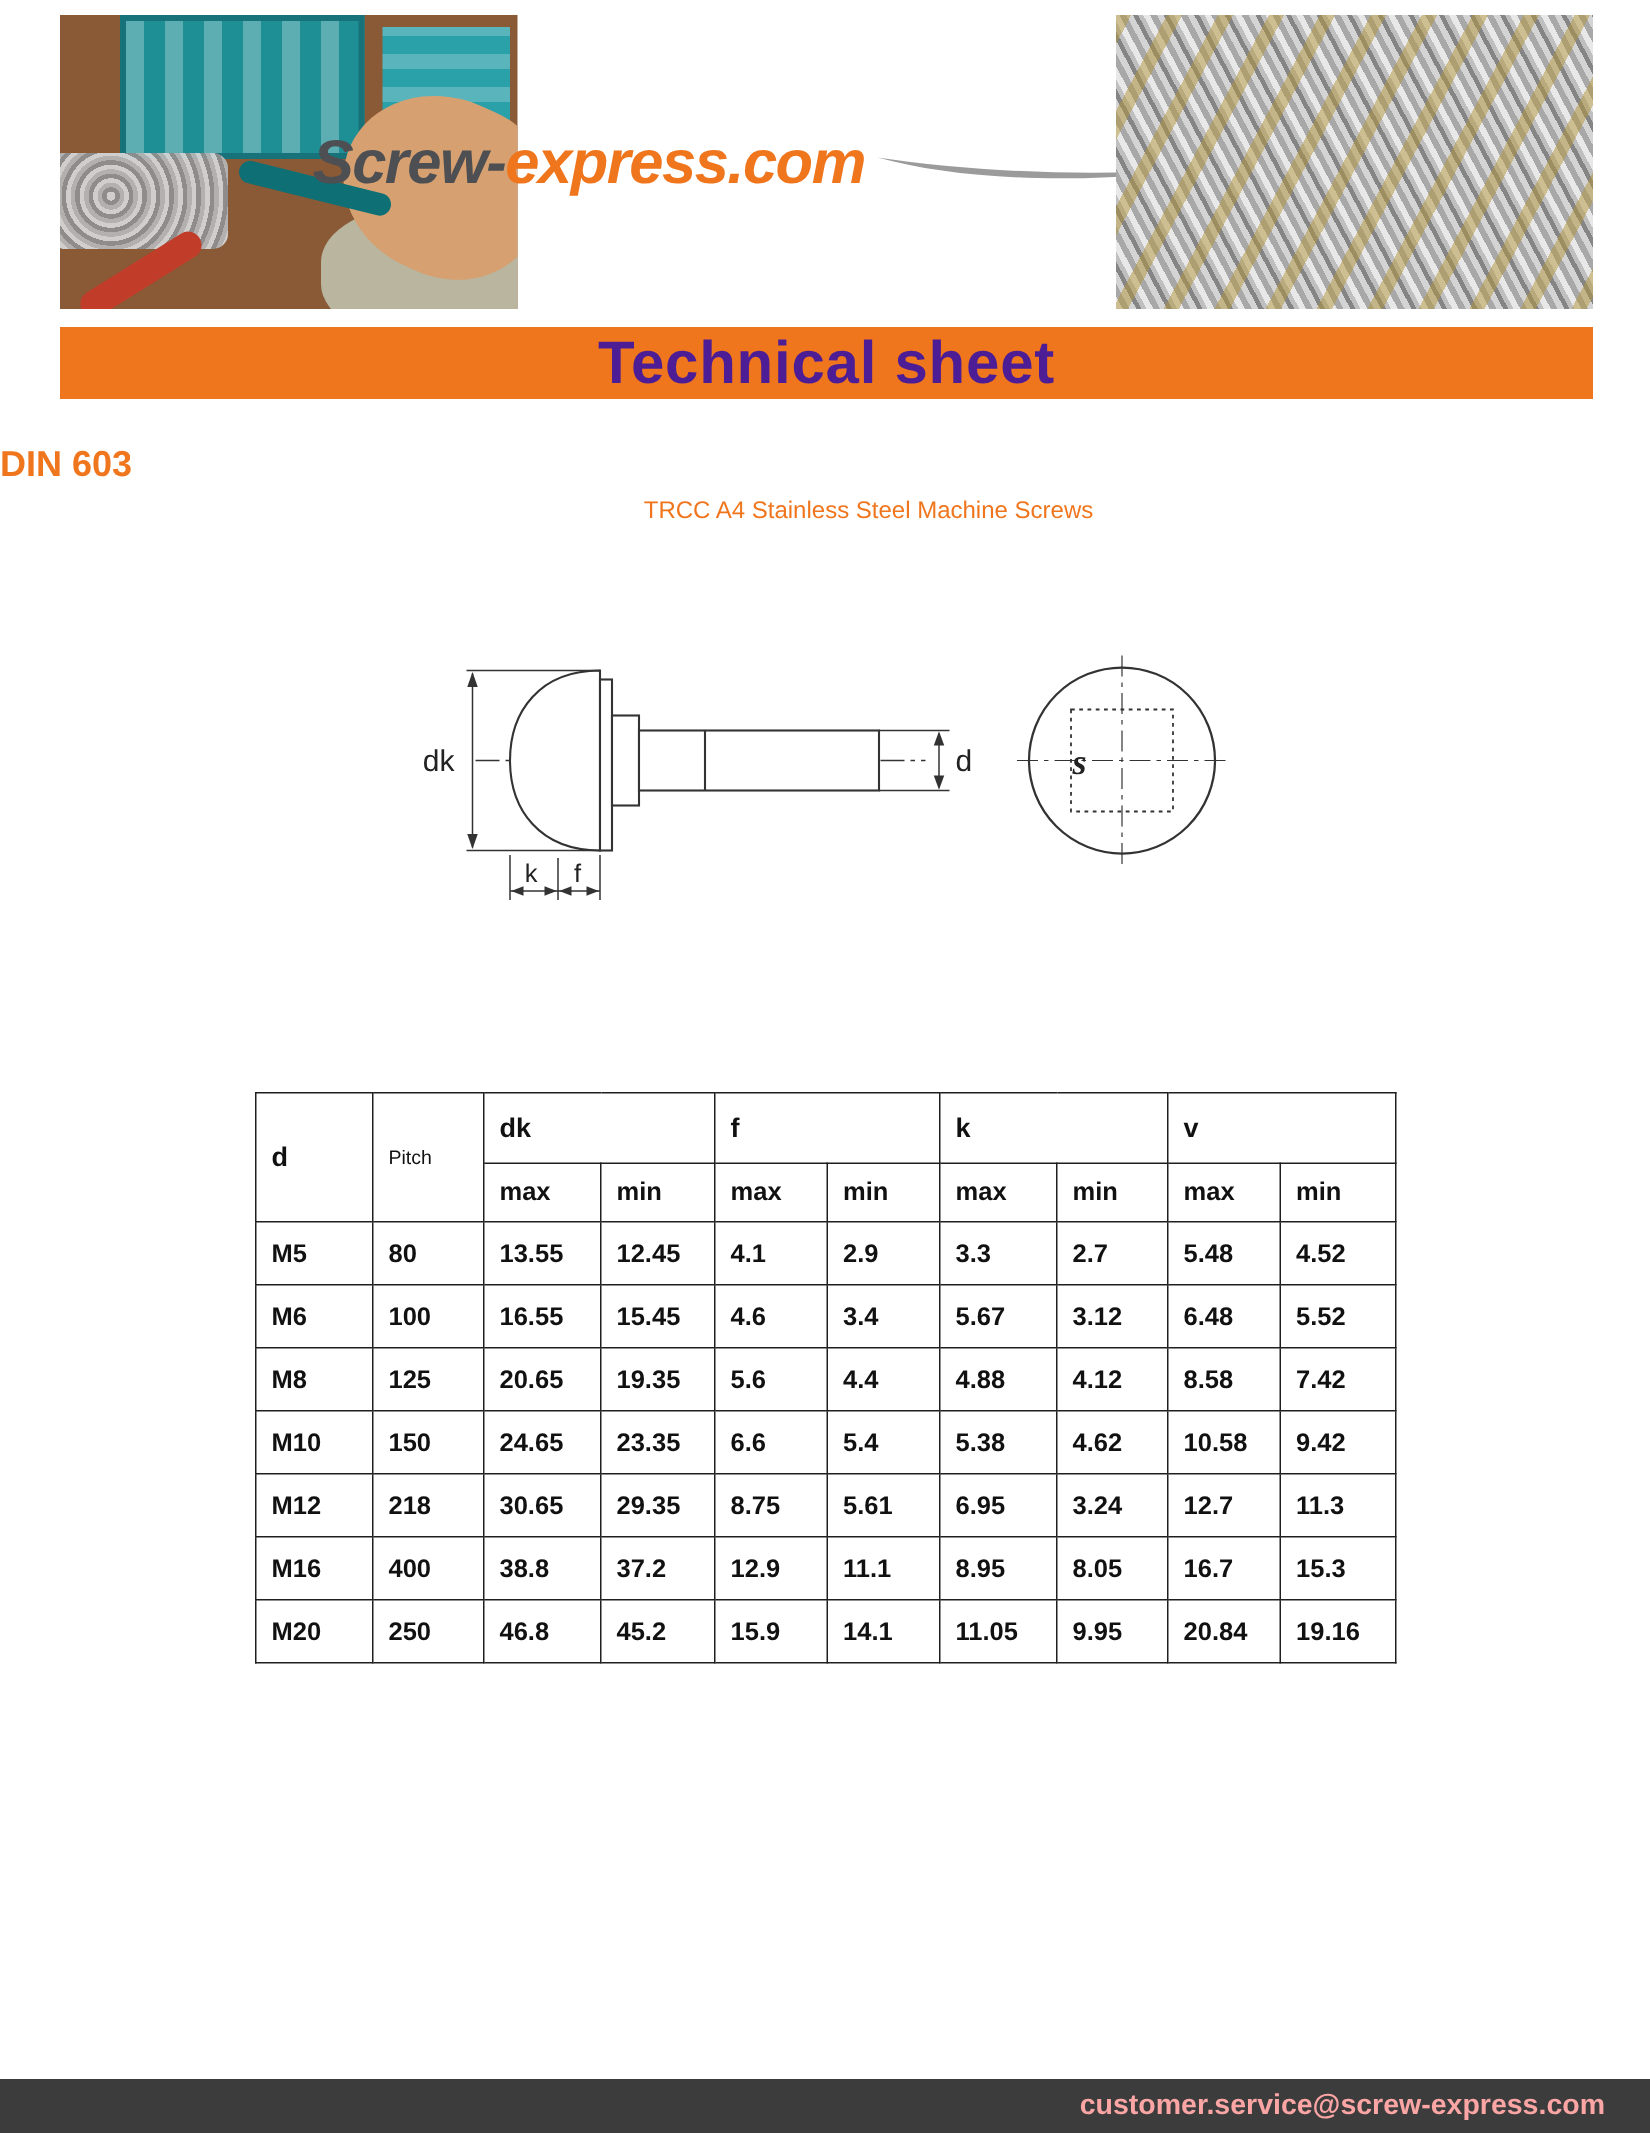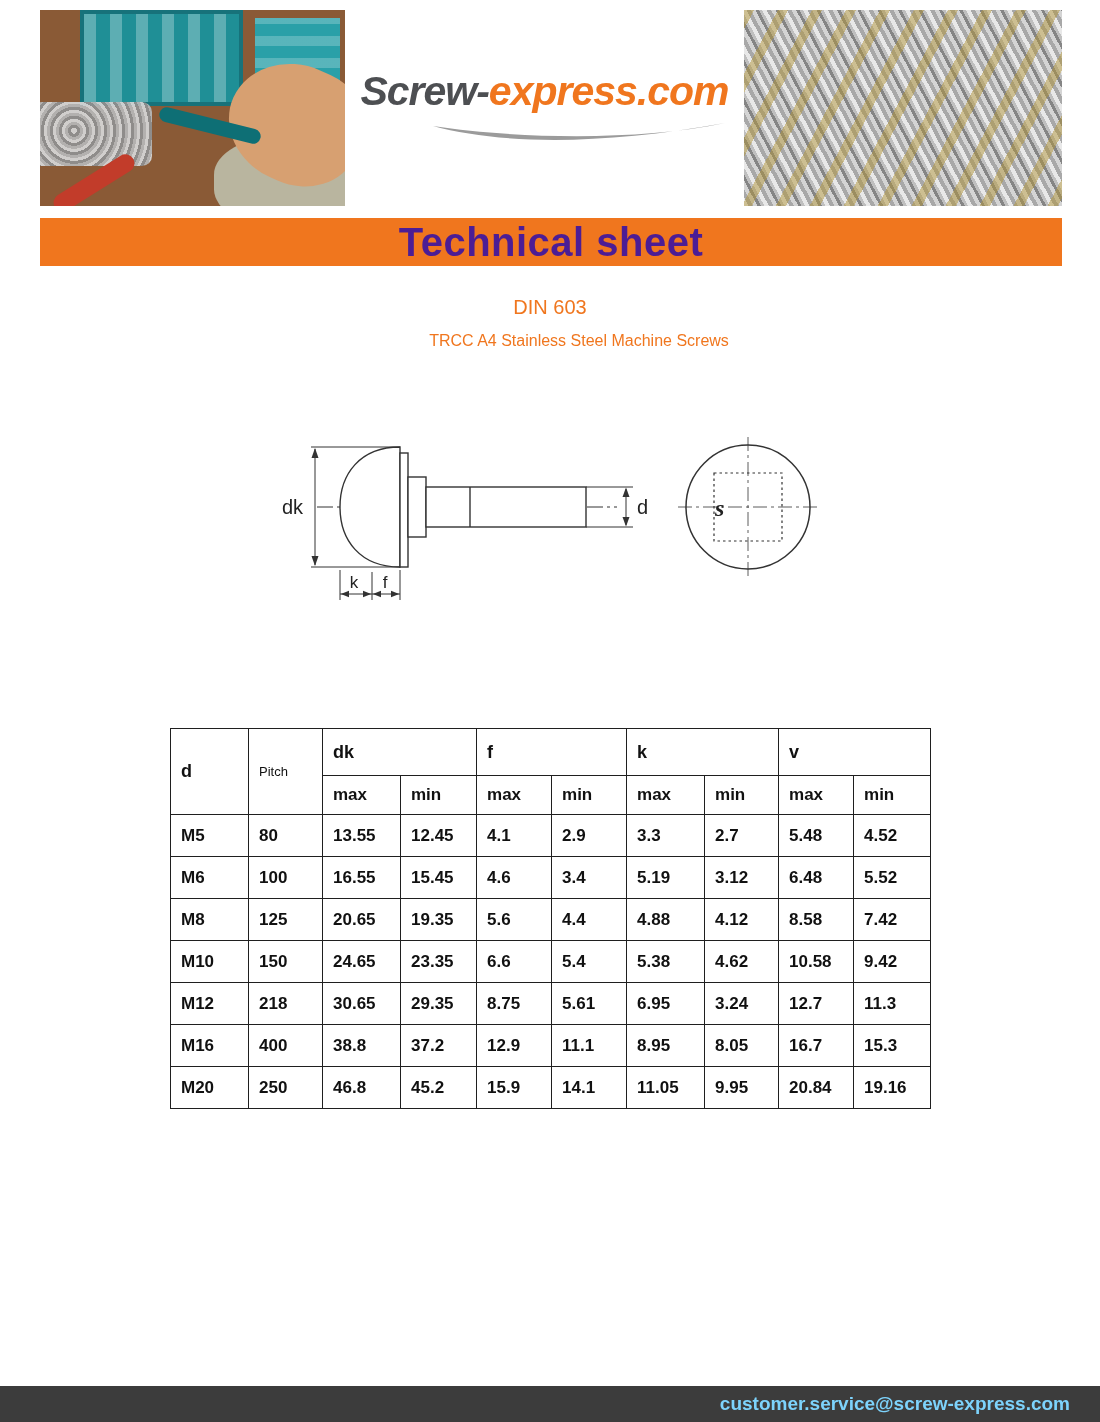--- a/index.html
+++ b/index.html
@@ -30,41 +30,41 @@
     background:repeating-radial-gradient(circle at 35% 45%, #d4d4d4 0 3px, #8f8f8f 3px 6px, #b5b5b5 6px 9px);}
   .pf-hand{right:-18px;top:55px;width:135px;height:118px;background:#d7a071;border-radius:52% 42% 46% 50%;transform:rotate(24deg);}
   .pf-sleeve{right:-34px;bottom:-22px;width:165px;height:92px;background:#b9b59f;border-radius:42%;}
   .pf-tool{left:8px;bottom:14px;width:92px;height:18px;background:#c23c2a;border-radius:9px;transform:rotate(-32deg);}
   .pf-pliers{left:118px;top:108px;width:104px;height:15px;background:#0e6f75;border-radius:8px;transform:rotate(14deg);}
 
   .logo-block{
     position:absolute;left:345px;top:10px;width:399px;height:196px;
     display:flex;align-items:center;justify-content:center;
   }
-  .logo-inner{display:flex;flex-direction:column;align-items:flex-end;}
+  .logo-inner{display:flex;flex-direction:row;align-items:center;}
   .logo-text{
     font-size:41px;font-weight:bold;font-style:italic;letter-spacing:-1px;
     white-space:nowrap;line-height:1;
   }
   .logo-prefix{color:#4d4f52;}
   .logo-suffix{color:#f0761e;}
   .logo-swoosh{margin-top:8px;margin-left:4px;}
 
   
   .banner{
     position:absolute;left:40px;top:218px;width:1022px;height:48px;
     background:#f0761e;color:#4c1d95;
     display:flex;align-items:center;justify-content:center;
     font-size:40px;font-weight:bold;letter-spacing:.5px;
   }
 
   
   .std-title{
     position:absolute;left:0;top:296px;width:100%;
-    text-align:center;color:#f0761e;font-size:20px;font-weight:normal;
+    color:#f0761e;font-size:24px;font-weight:bold;
   }
   .std-sub{
     position:absolute;left:0;top:332px;width:100%;
     text-align:center;color:#f0761e;font-size:16px;padding-left:29px;
   }
 
   
   .drawing-wrap{position:absolute;left:265px;top:420px;width:580px;height:205px;}
 
   
@@ -83,21 +83,21 @@
   .spec-table thead tr.group-row th.th-pitch{font-size:13px;font-weight:normal;}
   .spec-table thead tr.sub-row th{height:38px;font-size:17px;font-weight:bold;}
   .spec-table tbody td{height:41px;font-size:17px;font-weight:bold;}
 
   
   .footer-bar{
     position:absolute;left:0;top:1386px;width:100%;height:36px;
     background:#3c3c3c;
     display:flex;align-items:center;justify-content:flex-end;
     padding-right:30px;box-sizing:border-box;
-    color:#7dd3fc;font-size:19px;font-weight:bold;
+    color:#fca5a5;font-size:19px;font-weight:bold;
   }
 </style>
 </head>
 <body>
 
 <div class="page">
 
   <div class="photo photo-left">
     <div class="pf pf-tray1"></div>
     <div class="pf pf-tray2"></div>
@@ -230,21 +230,21 @@
         <td>5.48</td>
         <td>4.52</td>
       </tr>
       <tr>
         <td>M6</td>
         <td>100</td>
         <td>16.55</td>
         <td>15.45</td>
         <td>4.6</td>
         <td>3.4</td>
-        <td>5.19</td>
+        <td>5.67</td>
         <td>3.12</td>
         <td>6.48</td>
         <td>5.52</td>
       </tr>
       <tr>
         <td>M8</td>
         <td>125</td>
         <td>20.65</td>
         <td>19.35</td>
         <td>5.6</td>

